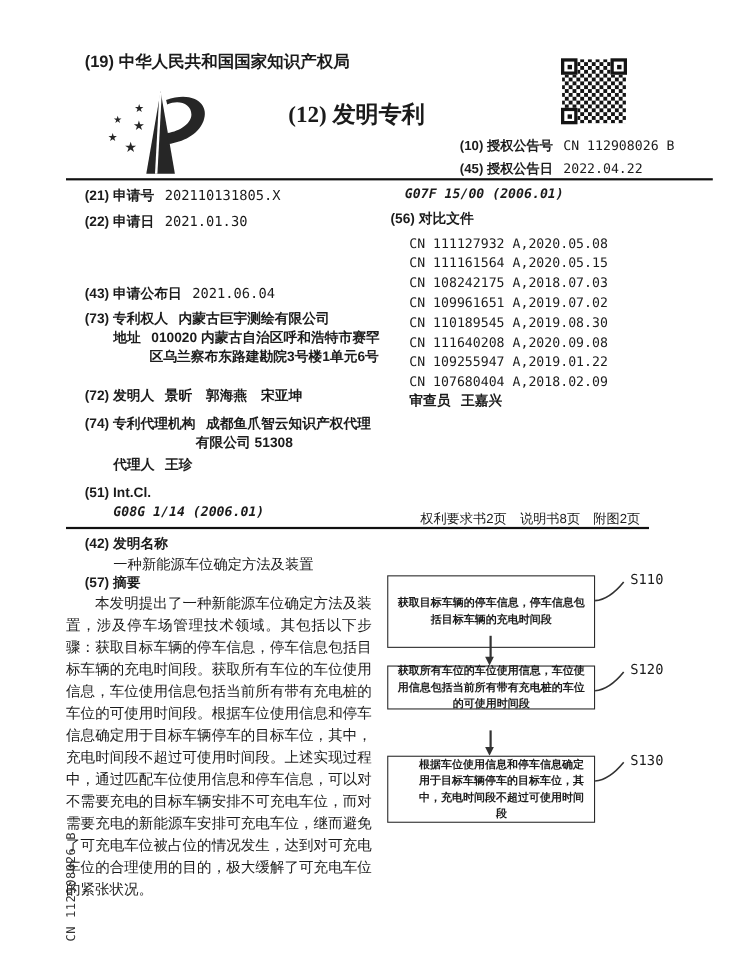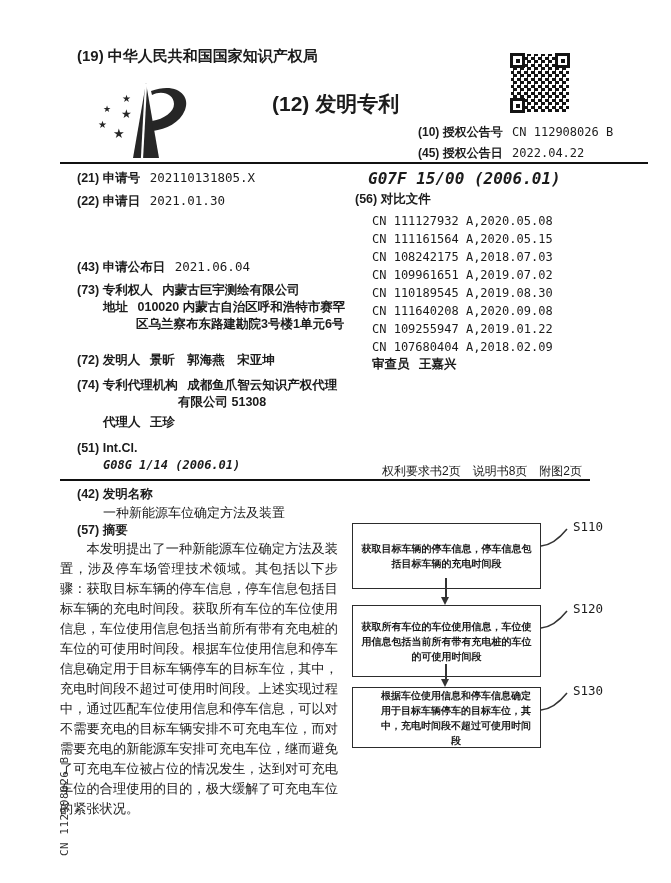--- a/index.html
+++ b/index.html
@@ -68,21 +68,21 @@
       <line x1="52" y1="2" x2="48" y2="76" stroke="#ffffff" stroke-width="2.2"></line>
       <path d="M57,9 C82,0 97,13 91,28 C86,41 72,47 59,49 L58,39 C70,37 80,30 80,22 C80,12 68,8 58,13 Z" fill="#262626"></path>
       <text x="28" y="20" font-size="10" fill="#262626">★</text>
       <text x="9" y="30" font-size="9" fill="#262626">★</text>
       <text x="27" y="36" font-size="12" fill="#262626">★</text>
       <text x="4" y="46" font-size="10" fill="#262626">★</text>
       <text x="19" y="56" font-size="13" fill="#262626">★</text>
     </svg>
   </div>
 
-  <div class="abs b" style="left:272px; top:90px; font-size:21px;">(12) 发明专利</div>
+  <div class="abs b" style="left:262px; top:90px; font-size:21px;font-family:Liberation Serif, serif;">(12) 发明专利</div>
 
   <div class="qr">
     <div class="finder" style="left:0; top:0;"></div>
     <div class="finder" style="right:0; top:0;"></div>
     <div class="finder" style="left:0; bottom:0;"></div>
   </div>
 
   <div class="abs" style="left:418px; top:122px; font-size:12px; line-height:21px; white-space:nowrap;">
     <div>
       <span class="lbl">(10) 授权公告号</span>
@@ -137,21 +137,21 @@
       <span class="lbl">代理人</span>
       <span class="val b">王珍</span>
     </div>
   </div>
 
   <div class="field" style="top:440px;">
     <div class="lbl mono" style="font-family:'Liberation Sans',sans-serif;">(51) Int.Cl.</div>
     <div class="indent ipc" style="margin-top:0; font-size:12px;">G08G 1/14 (2006.01)</div>
   </div>
 
-  <div class="abs ipc" style="left:368px; top:169px; font-size:16px;">G07F 15/00 (2006.01)</div>
+  <div class="abs ipc" style="left:368px; top:169px; font-size:12px;">G07F 15/00 (2006.01)</div>
 
   <div class="abs lbl" style="left:355px; top:191px;">(56) 对比文件</div>
 
   <div class="abs mono refs" style="left:372px; top:212px; font-size:12px;">
     <div>CN 111127932 A,2020.05.08</div>
     <div>CN 111161564 A,2020.05.15</div>
     <div>CN 108242175 A,2018.07.03</div>
     <div>CN 109961651 A,2019.07.02</div>
     <div>CN 110189545 A,2019.08.30</div>
     <div>CN 111640208 A,2020.09.08</div>
@@ -182,21 +182,21 @@
   <div class="connector" style="left:540px; top:524px;">
     <svg width="30" height="24" viewBox="0 0 30 24">
         <path d="M1,22 Q14,21 27,5" stroke="#333" stroke-width="1.5" fill="none"></path>
       </svg>
   </div>
   <div class="step-id" style="left:573px; top:519px;">S110</div>
 
   <div class="arrow-line" style="left:445px; top:578px; height:20px;"></div>
   <div class="arrow-head" style="left:441px; top:597px;"></div>
 
-  <div class="fbox" style="top:605px; height:72px;">
+  <div class="fbox" style="top:605px; height:40px;">
     <span>获取所有车位的车位使用信息，车位使用信息包括当前所有带有充电桩的车位的可使用时间段</span>
   </div>
   <div class="connector" style="left:540px; top:606px;">
     <svg width="30" height="24" viewBox="0 0 30 24">
         <path d="M1,22 Q14,21 27,5" stroke="#333" stroke-width="1.5" fill="none"></path>
       </svg>
   </div>
   <div class="step-id" style="left:573px; top:601px;">S120</div>
 
   <div class="arrow-line" style="left:445px; top:664px; height:16px;"></div>

